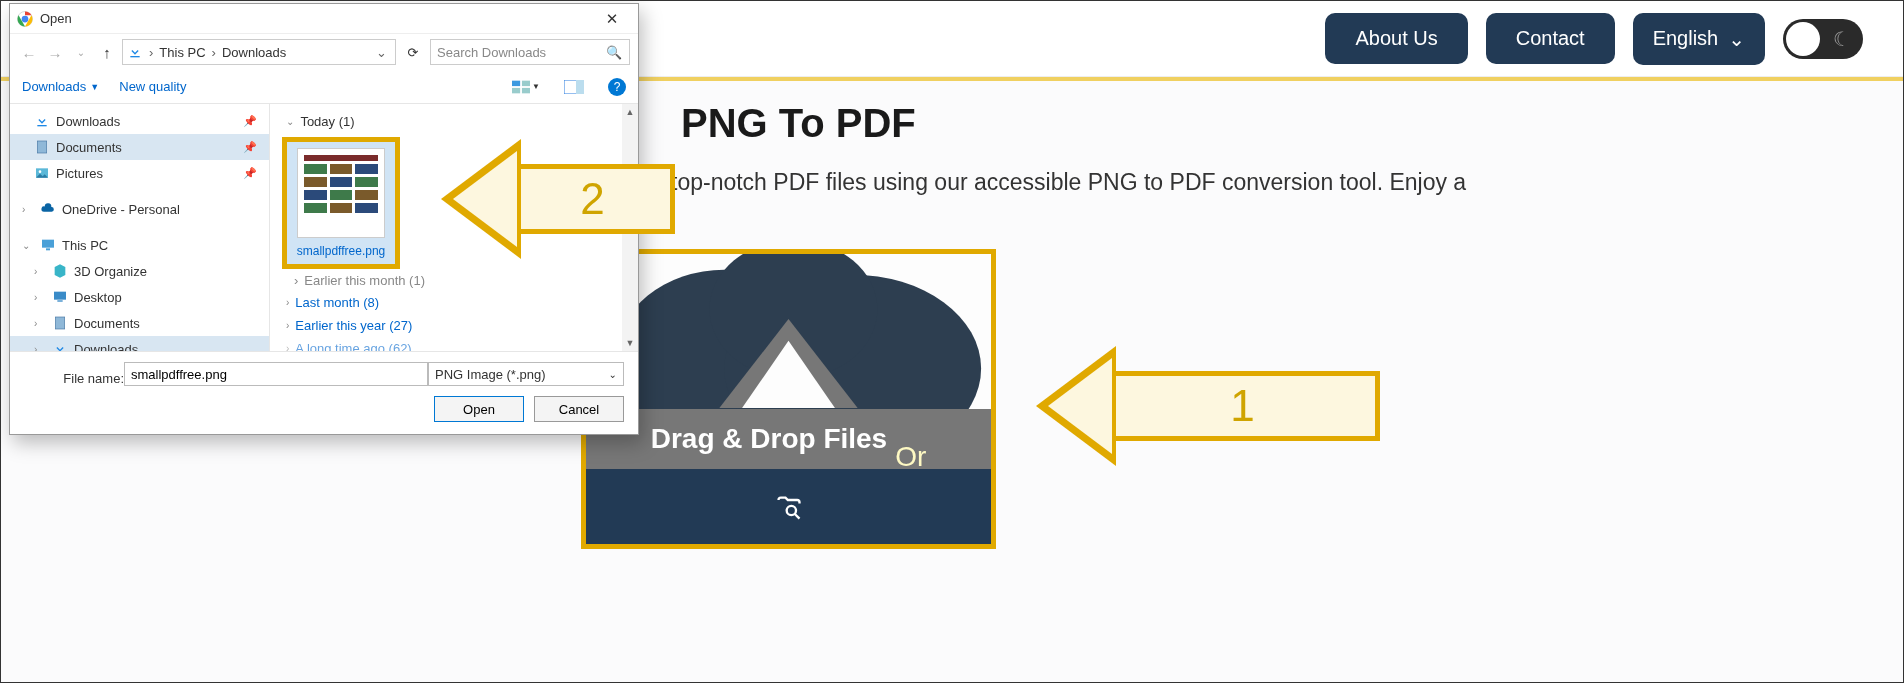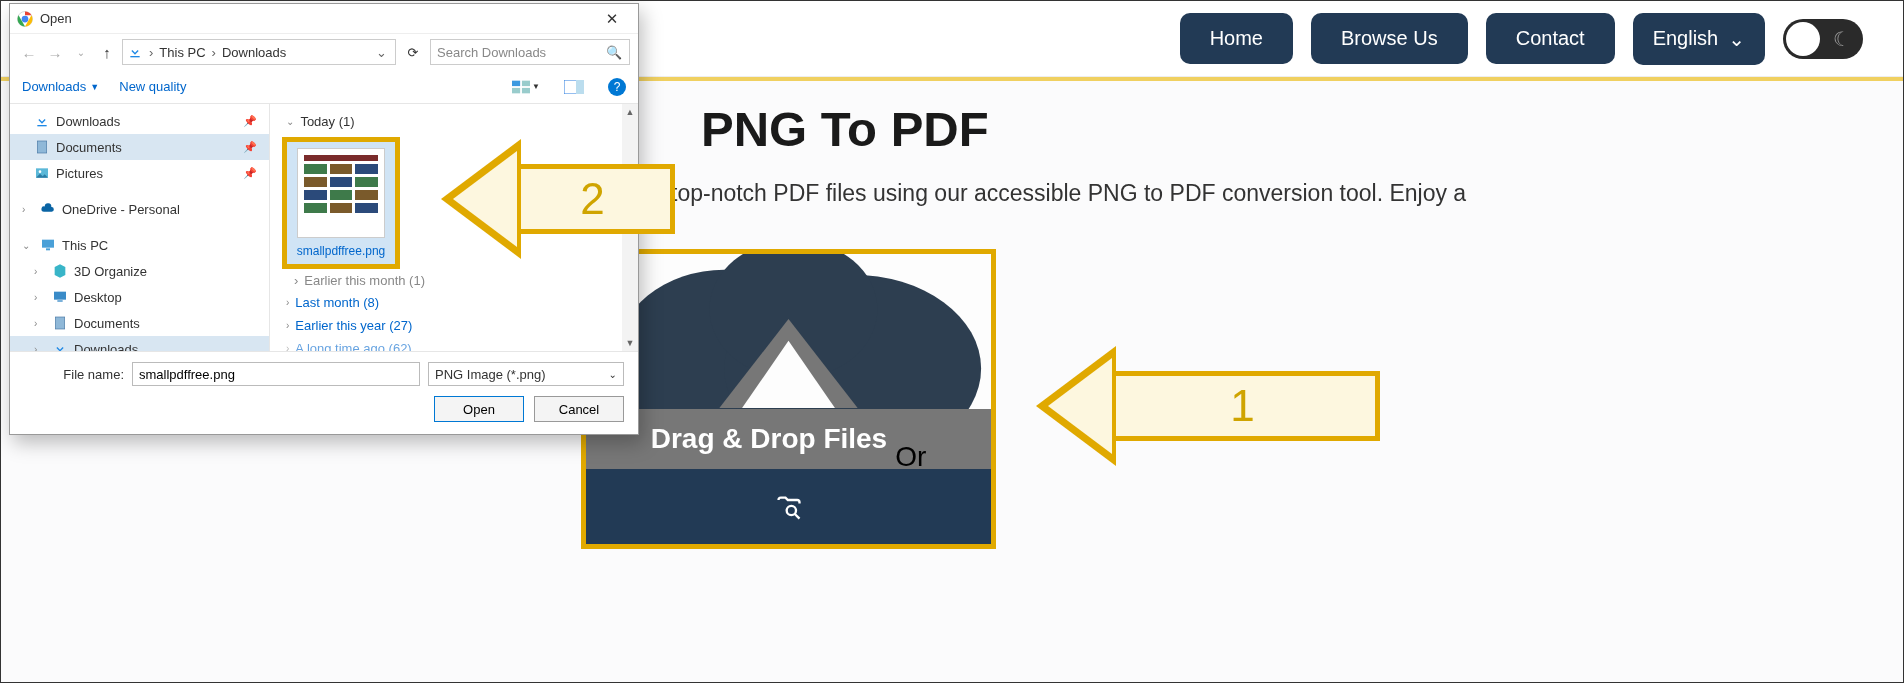--- a/index.html
+++ b/index.html
@@ -32,42 +32,42 @@
     position: absolute; right: 12px; color: #999; font-size: 20px;
   }
 
   .yellow-bar { position: absolute; top: 76px; left: 0; right: 0; height: 4px; background: #f0d060; }
 
   
   .main-area {
     position: absolute; top: 100px; left: 680px; right: 40px;
   }
   .main-title {
-    font-size: 49px; font-weight: 700; color: #1a1a1a; margin-left: 20px;
+    font-size: 40px; font-weight: 700; color: #1a1a1a; 
   }
   .main-desc {
     margin-top: 20px; margin-left: -10px; font-size: 23px; color: #333;
     line-height: 1.4;
   }
 
   
   .dropzone {
     position: absolute; top: 248px; left: 580px;
     width: 415px; height: 300px; border: 5px solid #e0a900;
     display: flex; flex-direction: column;
   }
   .cloud-area {
     flex: 1; background: #fdfdfd; display: flex; align-items: flex-end; justify-content: center;
     overflow: hidden;
   }
   .dd-bar {
     height: 60px; background: #777; color: #fff; font-size: 28px; font-weight: 600;
     display: flex; align-items: center; justify-content: center; gap: 8px;
   }
-  .dd-bar .or { color: #000000; font-weight: 400; margin-top: 36px; }
+  .dd-bar .or { color: #fef9c3; font-weight: 400; margin-top: 36px; }
   .browse-bar {
     height: 75px; background: #223a55; color: #fff; font-size: 30px; font-weight: 500;
     display: flex; align-items: center; justify-content: center; gap: 16px;
   }
 
   
   .dlg {
     position: absolute; top: 2px; left: 8px;
     width: 630px; height: 432px; background: #fff;
     border: 1px solid #999;
@@ -149,21 +149,21 @@
   .c1 { background:#3e7a4a;} .c2{background:#7a5a2b;} .c3{background:#2b4a7a;}
   .thumb .fname { color: #0066cc; font-size: 12px; text-align: center; }
   .listing .cutrow {
     color: #888; padding-left: 18px; display: flex; align-items: center; gap: 6px; height: 22px;
   }
 
   .dlg-footer {
     border-top: 1px solid #e6e6e6; padding: 10px 14px 12px;
     display: flex; flex-direction: column; gap: 10px;
   }
-  .fn-row { display: flex; align-items: center; gap: 8px; }
+  .fn-row { display: flex; align-items: flex-end; }
   .fn-row label { width: 100px; text-align: right; }
   .fn-row .combo, .fn-row input {
     border: 1px solid #bbb; height: 24px; padding: 0 6px; font-size: 13px; background: #fff;
   }
   .fn-row input { flex: 1; }
   .fn-row .combo { width: 196px; display: flex; align-items: center; justify-content: space-between; }
   .btn-row { display: flex; justify-content: flex-end; gap: 10px; }
   .btn-row button {
     width: 90px; height: 26px; border: 1px solid #999; background: #f4f4f4; font-size: 13px;
   }
@@ -197,22 +197,21 @@
     position: absolute; right: 0; top: 0; bottom: 0; width: 16px;
     display: flex; flex-direction: column; align-items: center;
     background: #f3f3f3;
   }
   .scrollbar-stub .sbtn { height: 16px; font-size: 9px; color: #666; display:flex;align-items:center;justify-content:center;width:100%;}
 </style>
 </head>
 <body>
 
 <div class="site-header">
-  <div class="nav-btn">Home</div>
-  <div class="nav-btn">Browse Us</div>
+  <div class="nav-btn">About Us</div>
   <div class="nav-btn">Contact</div>
   <div class="lang-sel">
     <span>English</span>
     <span>⌄</span>
   </div>
   <div class="theme-toggle">
     <div class="knob"></div>
     <div class="moon">☾</div>
   </div>
 </div>

